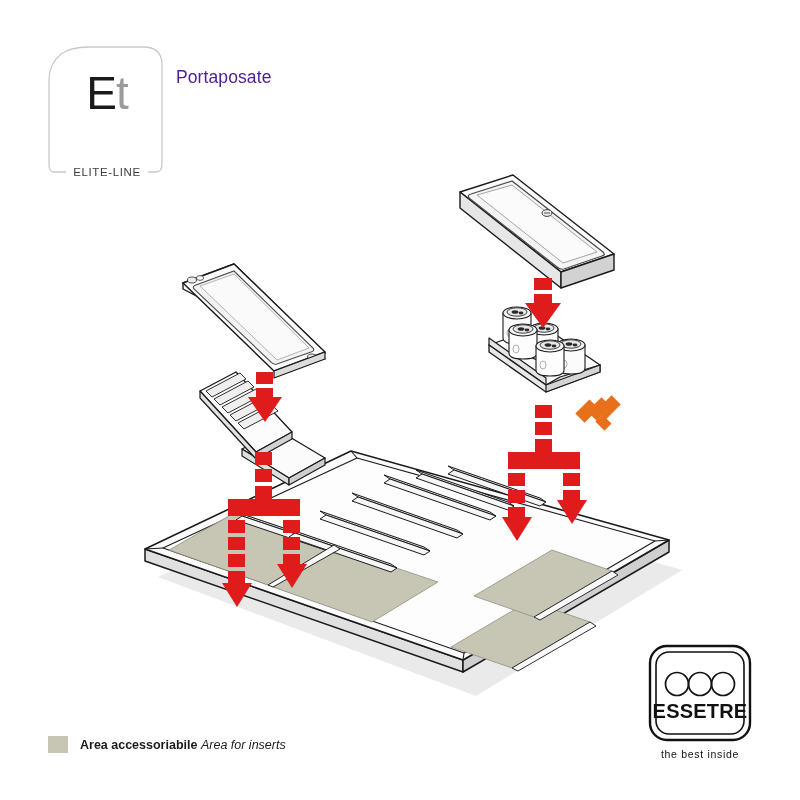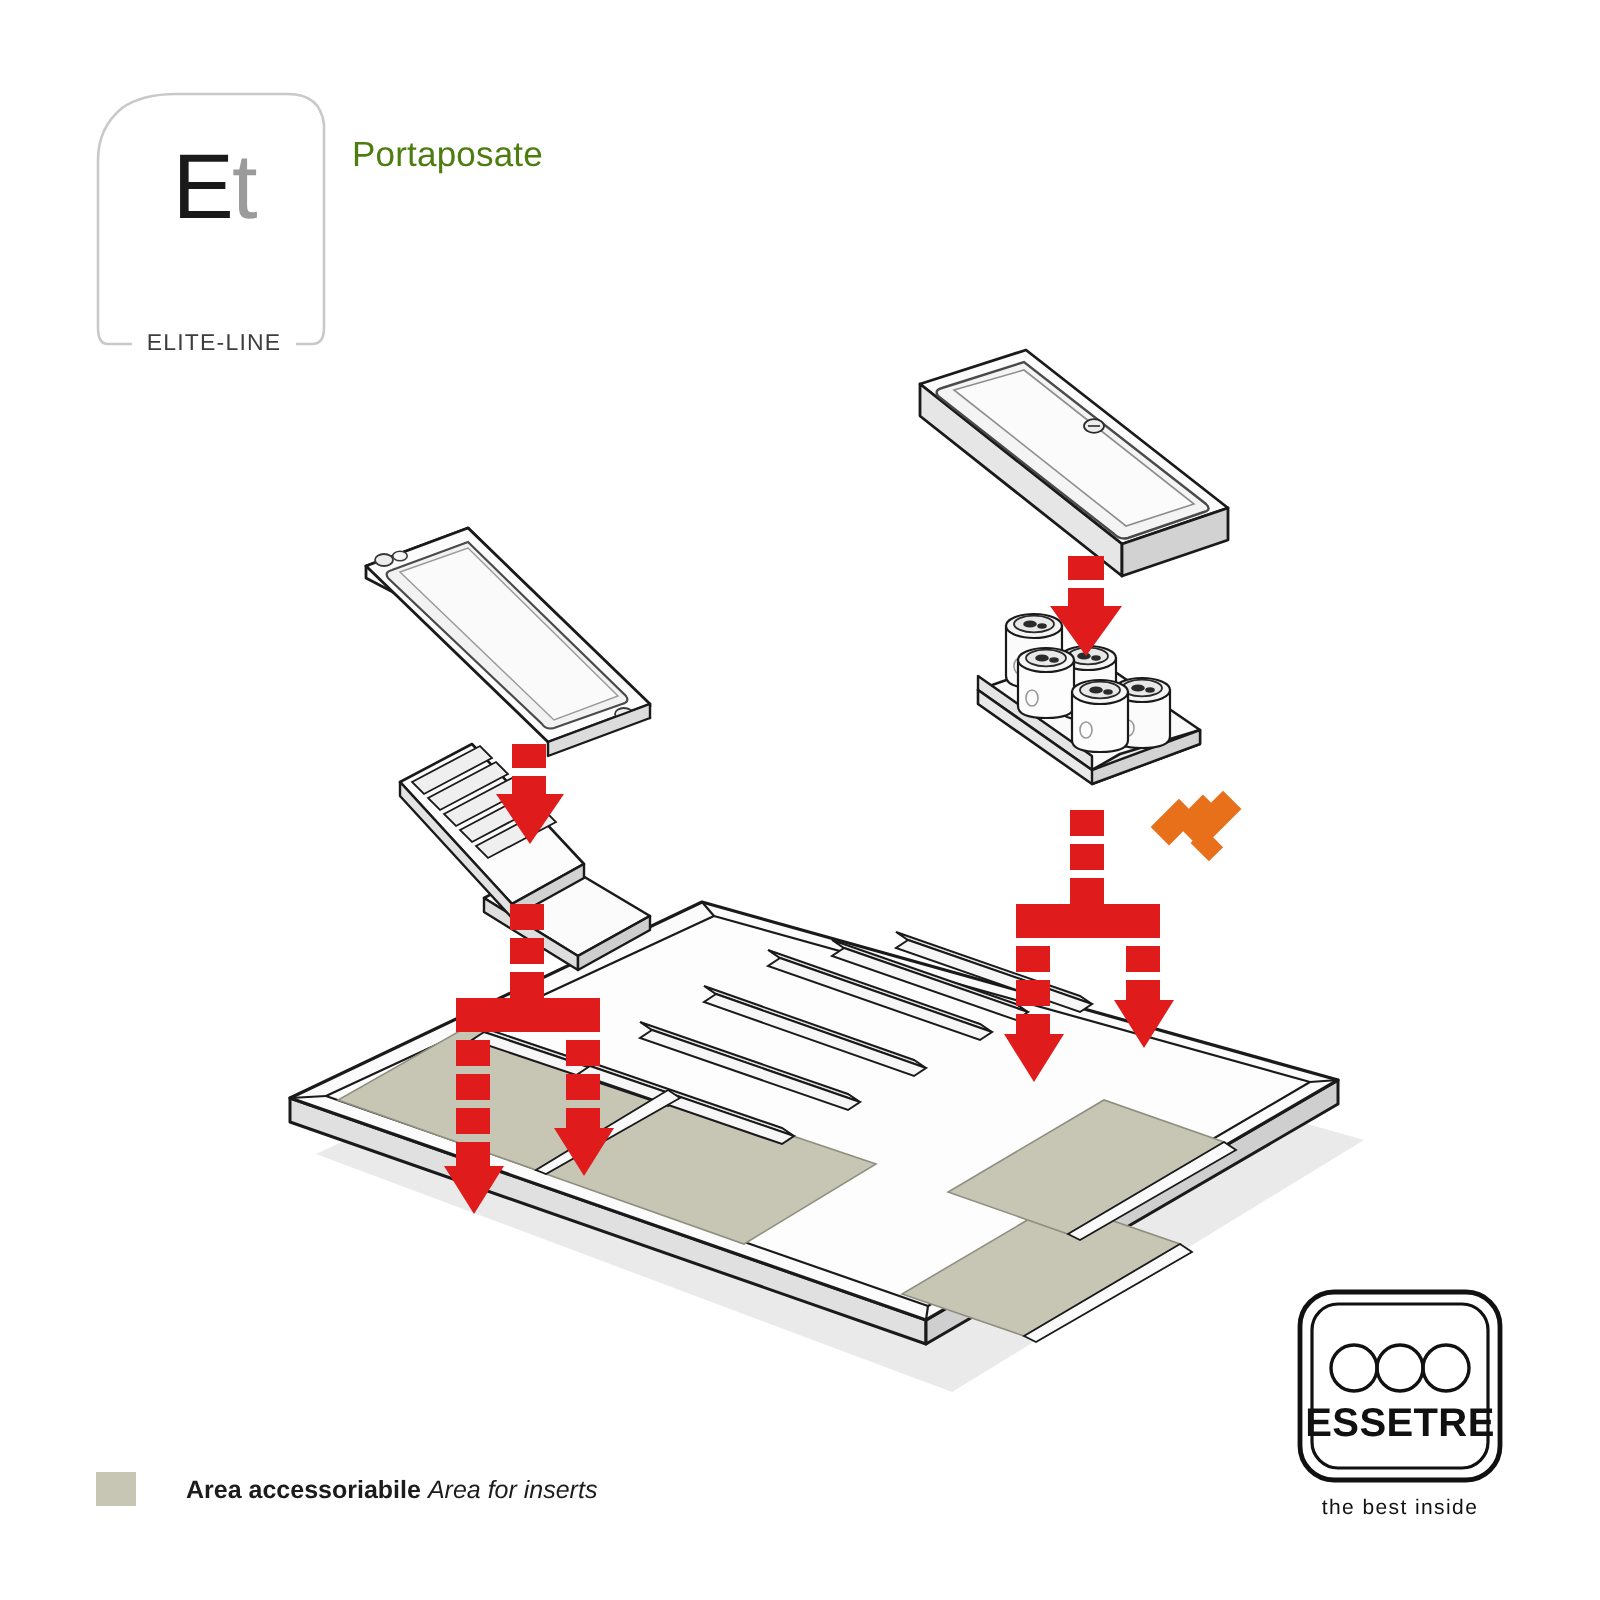--- a/index.html
+++ b/index.html
@@ -52,21 +52,21 @@
     letter-spacing: 0.6px;
     color: #3d3d3d;
   }
 
   #title-block {
     position: absolute;
     left: 176px; top: 66px;
   }
   #title-it {
     font-size: 17.5px;
-    color: #4d7c0f;
+    color: #4c1d95;
     line-height: 1.35;
     letter-spacing: 0.1px;
   }
   #title-en {
     font-size: 17px;
     color: #2e2e2e;
     font-style: italic;
     line-height: 1.35;
     letter-spacing: 0.1px;
   }
@@ -93,21 +93,20 @@
     align-items: center;
   }
   #legend-swatch {
     width: 20px; height: 17px;
     margin-right: 12px;
   }
   #legend-text {
     font-size: 12.5px;
     color: #1c1c1c;
     white-space: nowrap;
-    margin-left: 13px;
   }
   #legend-text .lg-it { font-weight: bold; }
   #legend-text .lg-en { font-style: italic; }
 
   
   #essetre {
     position: absolute;
     left: 648px; top: 644px;
     width: 118px; height: 126px;
   }

